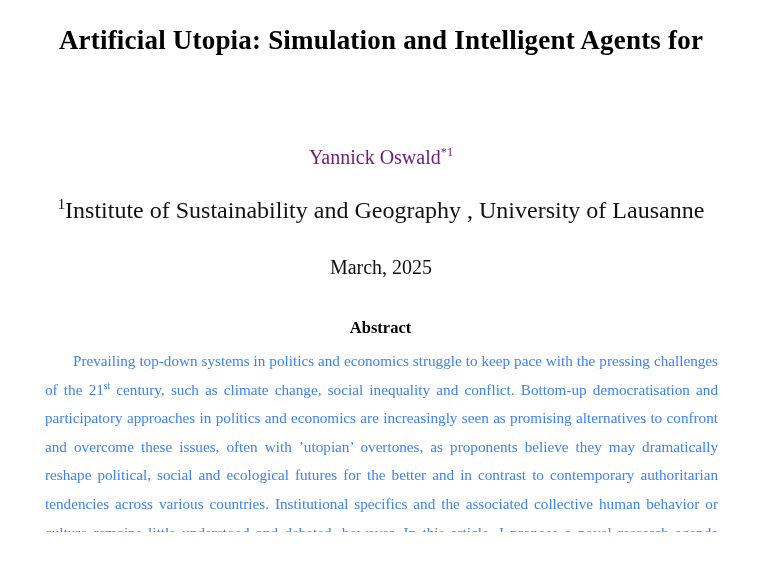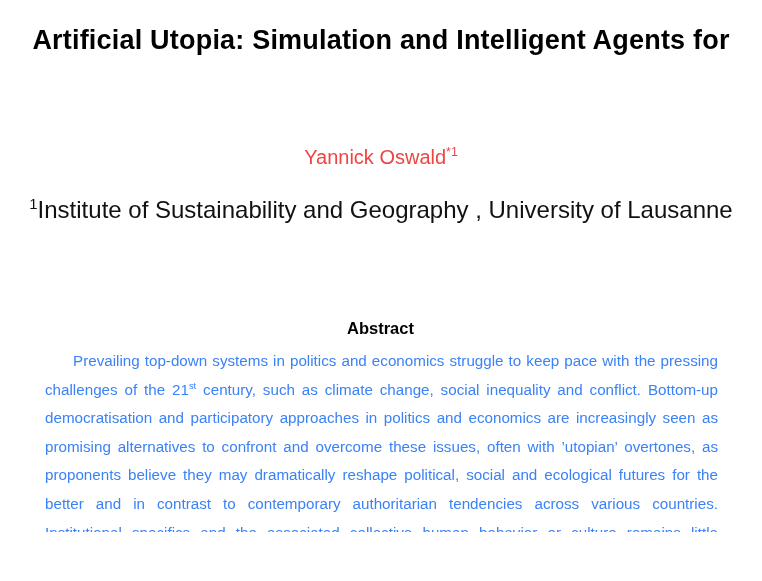--- a/index.html
+++ b/index.html
@@ -6,21 +6,21 @@
     margin: 0;
     padding: 0;
     background: #ffffff;
   }
   .page {
     position: relative;
     width: 762px;
     height: 532px;
     background: #ffffff;
     overflow: hidden;
-    font-family: Liberation Sans, sans-serif;
+    font-family: Liberation Serif, serif;
     color: #111111;
   }
   .title {
     position: absolute;
     top: 15px;
     left: 0;
     right: 0;
     margin: 0;
     text-align: center;
     font-size: 27px;
@@ -31,21 +31,21 @@
   }
   .title-line { display: block; }
   .author {
     position: absolute;
     top: 145px;
     left: 0;
     right: 0;
     text-align: center;
     font-size: 20px;
     line-height: 24px;
-    color: #ef4444;
+    color: #701a75;
   }
   .affiliation {
     position: absolute;
     top: 197px;
     left: 0;
     right: 0;
     text-align: center;
     font-size: 24px;
     line-height: 26px;
     color: #111111;
@@ -96,18 +96,19 @@
 <div class="page">
 
   <h1 class="title">
     <span class="title-line">Artificial Utopia: Simulation and Intelligent Agents for</span>
   </h1>
 
   <div class="author"><span>Yannick Oswald</span><sup>*1</sup></div>
 
   <div class="affiliation"><sup>1</sup><span>Institute of Sustainability and Geography , University of Lausanne</span></div>
 
+  <div class="date">March, 2025</div>
 
   <div class="abstract-heading">Abstract</div>
 
   <p class="abstract-body"><span>Prevailing top-down systems in politics and economics struggle to keep pace with the pressing challenges of the 21</span><sup>st</sup><span> century, such as climate change, social inequality and conflict. Bottom-up democratisation and participatory approaches in politics and economics are increasingly seen as promising alternatives to confront and overcome these issues, often with ’utopian’ overtones, as proponents believe they may dramatically reshape political, social and ecological futures for the better and in contrast to contemporary authoritarian tendencies across various countries. Institutional specifics and the associated collective human behavior or culture remains little understood and debated, however. In this article, I propose a novel research agenda focusing on ’utopian’</span></p>
 
 </div>
 
 </body></html>

